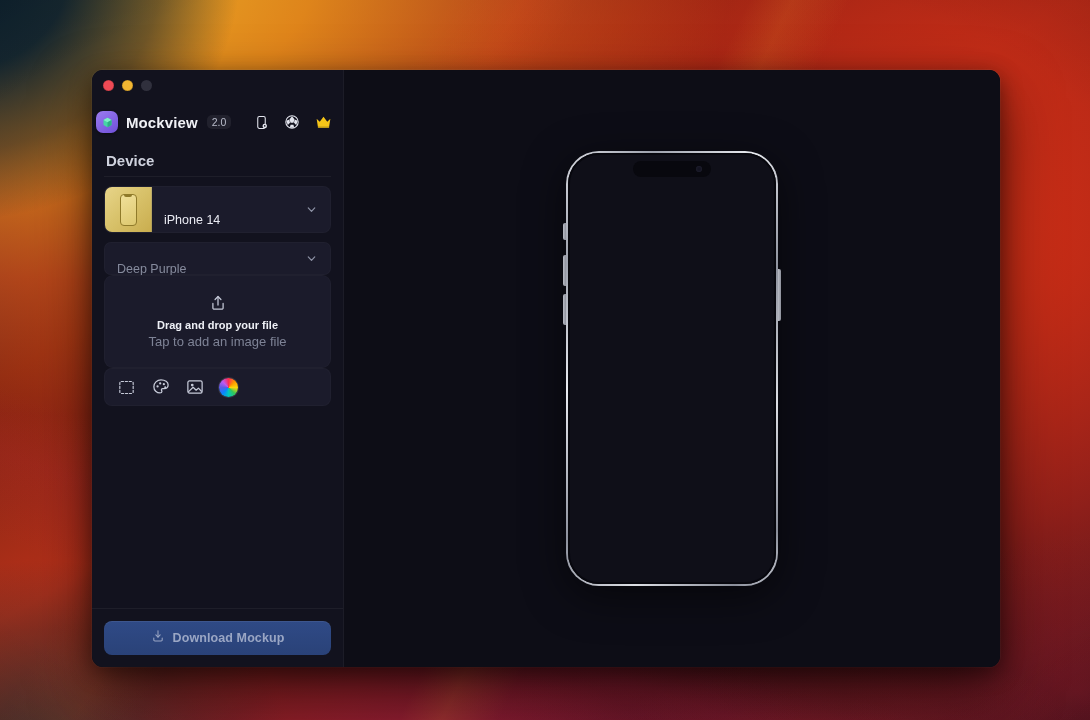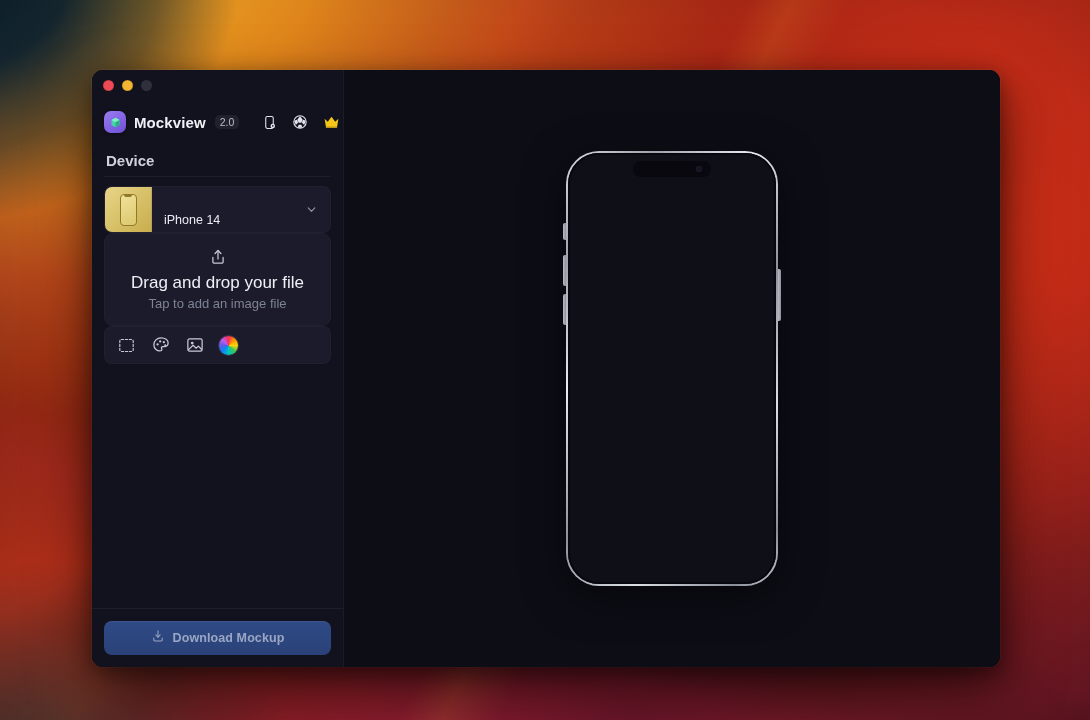--- a/index.html
+++ b/index.html
@@ -101,21 +101,21 @@
   }
   .light { width: 11px; height: 11px; border-radius: 50%; }
   .light.red    { background: #ee4a55; box-shadow: inset 0 0 0 0.5px rgba(0,0,0,0.25); }
   .light.yellow { background: #f2b632; box-shadow: inset 0 0 0 0.5px rgba(0,0,0,0.25); }
   .light.gray   { background: #30303d; }
 
   .brandbar {
     height: 44px;
     display: flex;
     align-items: center;
-    padding: 0 14px 0 12px;
+    padding: 0 14px 0 4px;
     gap: 8px;
   }
   .logo {
     width: 22px; height: 22px;
     border-radius: 7px;
     background: linear-gradient(145deg, #9b7cf0, #6f4fd8);
     display: flex; align-items: center; justify-content: center;
     flex: 0 0 22px;
     box-shadow: 0 1px 3px rgba(0,0,0,0.4);
   }
@@ -227,22 +227,22 @@
     border-radius: 9px;
     display: flex;
     flex-direction: column;
     align-items: center;
     justify-content: center;
     gap: 3px;
     cursor: pointer;
     border: 1px solid rgba(255,255,255,0.025);
   }
   .dz-title {
-    font-size: 17px;
-    font-weight: 400;
+    font-size: 11px;
+    font-weight: 700;
     color: #eef0f6;
   }
   .dz-sub {
     font-size: 13px;
     color: #7e8396;
   }
 
   .bgbar {
     height: 38px;
     background: #1b1b2b;
@@ -422,20 +422,28 @@
             <div class="mini"></div>
           </div>
           <div class="select-text">iPhone 14</div>
           <div class="chev">
             <svg width="13" height="13" viewBox="0 0 24 24" fill="none" stroke="#8e93a6" stroke-width="2.2" stroke-linecap="round" stroke-linejoin="round" aria-hidden="true">
               <polyline points="6 9 12 15.5 18 9"></polyline>
             </svg>
           </div>
         </div>
 
+        <div class="select-row2">
+          <div class="select-text">Deep Purple</div>
+          <div class="chev">
+            <svg width="13" height="13" viewBox="0 0 24 24" fill="none" stroke="#8e93a6" stroke-width="2.2" stroke-linecap="round" stroke-linejoin="round" aria-hidden="true">
+              <polyline points="6 9 12 15.5 18 9"></polyline>
+            </svg>
+          </div>
+        </div>
 
 
         <div class="dropzone">
           <div>
             <svg width="18" height="18" viewBox="0 0 24 24" fill="none" stroke="#c3c7d6" stroke-width="1.7" stroke-linecap="round" stroke-linejoin="round" aria-hidden="true">
               <path d="M12 3.6v11.2"></path>
               <polyline points="8.1 7.3 12 3.4 15.9 7.3"></polyline>
               <path d="M5.2 12.6v5.9a1.8 1.8 0 0 0 1.8 1.8h10a1.8 1.8 0 0 0 1.8-1.8v-5.9"></path>
             </svg>
           </div>

